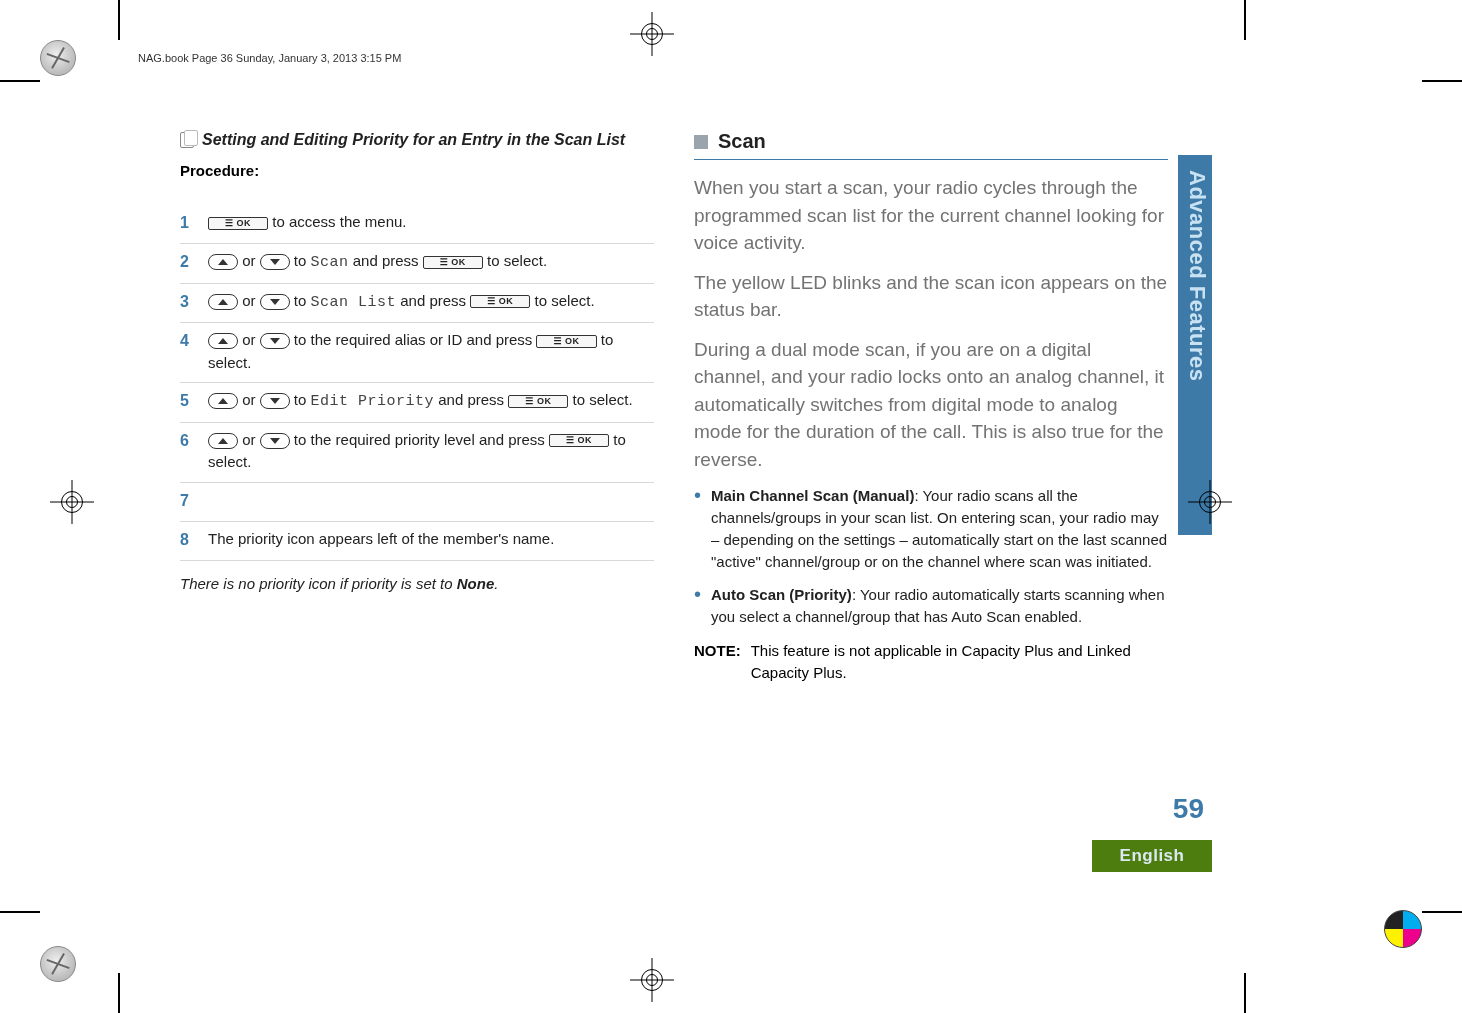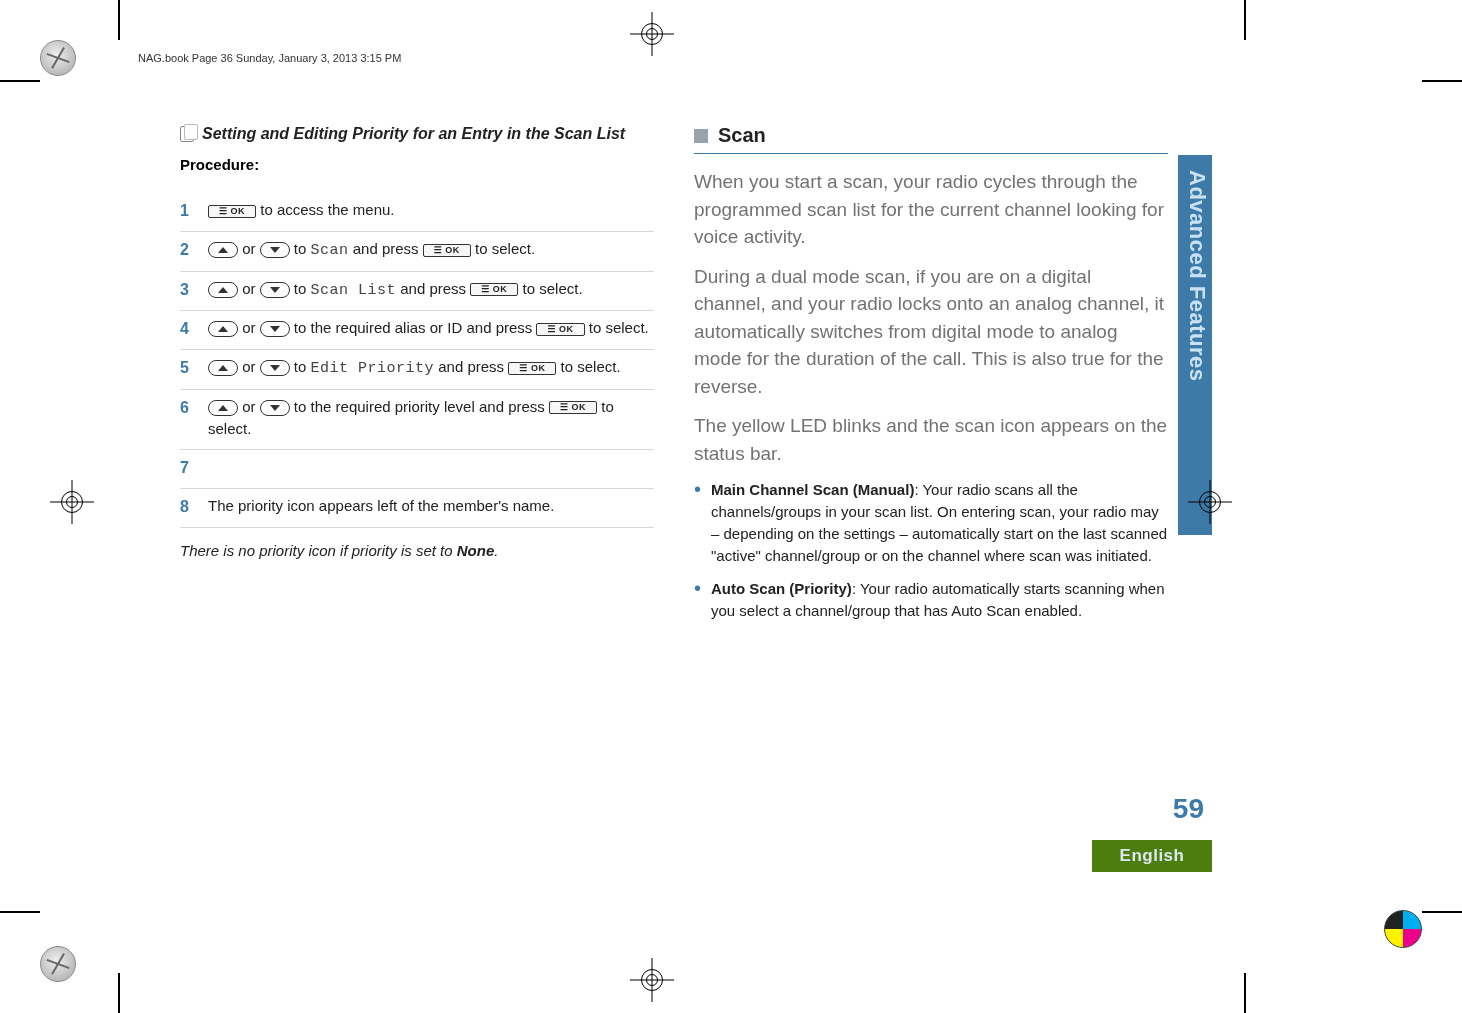--- a/index.html
+++ b/index.html
@@ -13,21 +13,21 @@
     }
     .print-header {
       position: absolute;
       top: 52px;
       left: 138px;
       font-size: 11px;
       color: #333;
     }
     .content-area {
       position: absolute;
-      top: 124px;
+      top: 130px;
       left: 168px;
       width: 1000px;
       display: flex;
       gap: 40px;
     }
     .col {
       flex: 1;
     }
     .left-col { padding-left: 12px; }
     .subsection-head {
@@ -60,21 +60,21 @@
     .subsection-title {
       font-style: italic;
       font-weight: bold;
       font-size: 16px;
       color: #222;
       line-height: 1.25;
     }
     .proc-label {
       font-weight: bold;
       font-size: 15px;
-      margin-bottom: 20px;
+      margin-bottom: 26px;
     }
     .steps { list-style: none; }
     .step {
       display: flex;
       align-items: flex-start;
       gap: 14px;
       padding: 6px 0 8px 0;
       border-bottom: 1px solid #d8d8d8;
       font-size: 15px;
       line-height: 1.5;
@@ -86,21 +86,21 @@
       color: #3d7aa8;
       font-size: 16px;
       min-width: 14px;
     }
     .step-body { flex: 1; }
     .btn-icon {
       display: inline-block;
       vertical-align: middle;
       border: 1px solid #333;
       background: #f7f7f7;
-      padding: 1px 10px;
+      padding: 1px 16px;
       font-size: 9px;
       font-weight: bold;
       line-height: 1;
       border-radius: 2px;
       letter-spacing: 0.5px;
     }
     .arrow-btn {
       display: inline-block;
       vertical-align: middle;
       width: 30px;
@@ -332,32 +332,36 @@
     </p>
   </div>
 
   <div class="col">
     <div class="section-head">
       <span class="section-bullet"></span>
       <span class="section-title">Scan</span>
     </div>
     <hr class="section-rule">
     <p class="para">When you start a scan, your radio cycles through the programmed scan list for the current channel looking for voice activity.</p>
+    <p class="para">The yellow LED blinks and the scan icon appears on the status bar.</p>
     <p class="para">During a dual mode scan, if you are on a digital channel, and your radio locks onto an analog channel, it automatically switches from digital mode to analog mode for the duration of the call. This is also true for the reverse.</p>
-    <p class="para">The yellow LED blinks and the scan icon appears on the status bar.</p>
     <ul class="bullets">
       <li>
         <span class="dot">•</span>
         <span><strong>Main Channel Scan (Manual)</strong><span>: Your radio scans all the channels/groups in your scan list. On entering scan, your radio may – depending on the settings – automatically start on the last scanned "active" channel/group or on the channel where scan was initiated.</span></span>
       </li>
       <li>
         <span class="dot">•</span>
         <span><strong>Auto Scan (Priority)</strong><span>: Your radio automatically starts scanning when you select a channel/group that has Auto Scan enabled.</span></span>
       </li>
     </ul>
+    <div class="note-row">
+      <span class="note-label">NOTE:</span>
+      <span>This feature is not applicable in Capacity Plus and Linked Capacity Plus.</span>
+    </div>
   </div>
 </div>
 
 <div class="side-tab"></div>
 <div class="side-tab-text">Advanced Features</div>
 <div class="page-number">59</div>
 <div class="lang-tab">English</div>
 
 <div class="reg screw" style="left:40px; top:40px;"></div>
 <div class="reg screw" style="left:40px; top:910px;"></div>

